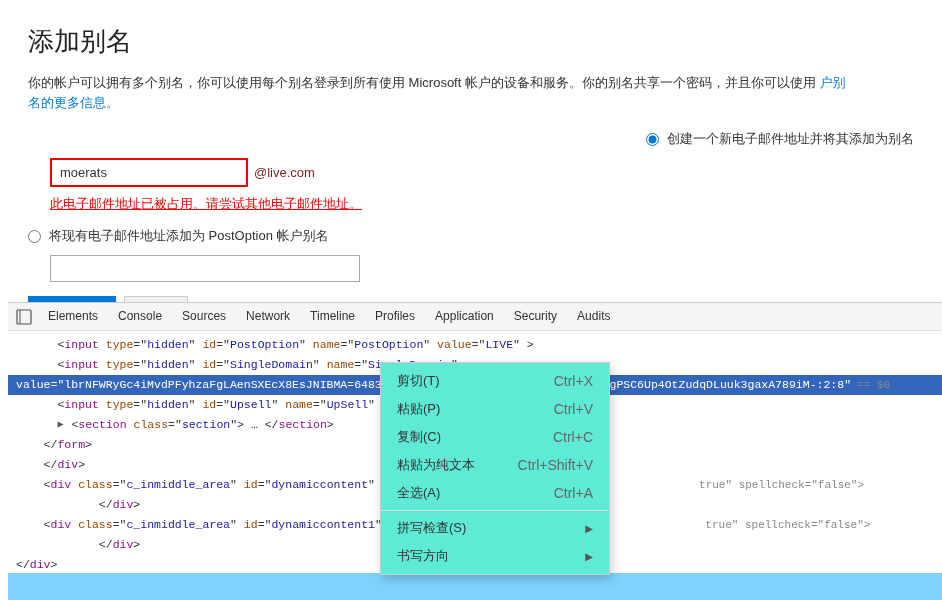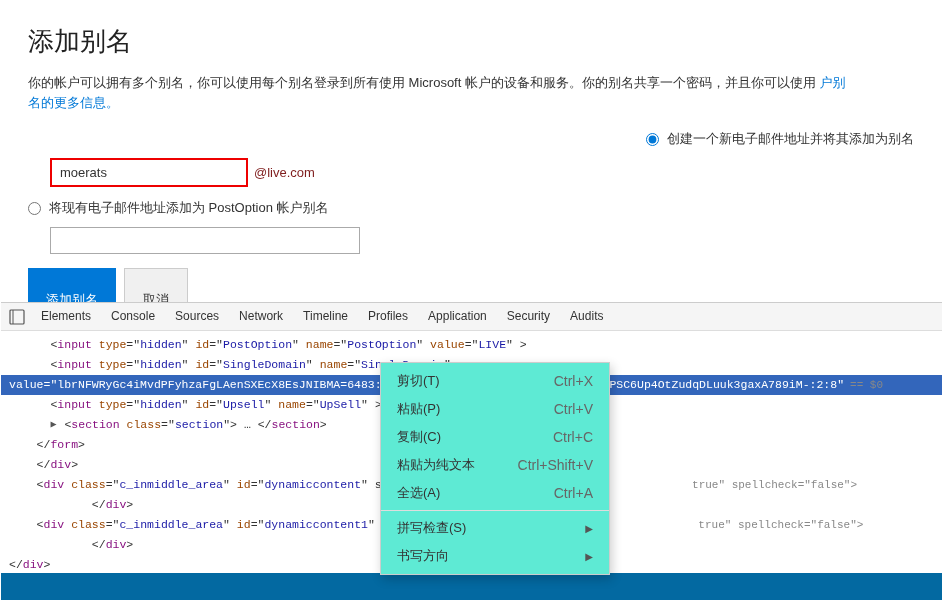--- a/index.html
+++ b/index.html
@@ -138,24 +138,24 @@
       border: 1px solid #ccc;
       padding: 22px 18px;
       font-size: 13px;
       cursor: pointer;
     }
 
     
     .devtools-container {
       position: absolute;
       bottom: 0;
-      left: 1px;
+      left: 8px;
       right: 0;
       height: 298px;
-      background: #0369a1;
+      background: #7dd3fc;
       border-top: 1px solid #ccc;
     }
 
     .devtools-toolbar {
       display: flex;
       align-items: center;
       background: #f5f5f5;
       border-bottom: 1px solid #ddd;
       height: 28px;
       padding: 0 4px;
@@ -309,20 +309,23 @@
     <label class="radio-label">
       <input type="radio" name="alias-type" checked="" style="">
       <span>创建一个新电子邮件地址并将其添加为别名</span>
     </label>
 
     <div class="email-input-row">
       <input type="text" class="email-input" value="moerats" style="">
       <span class="email-domain">@live.com</span>
     </div>
 
+    <div class="error-text">
+      <a href="#">此电子邮件地址已被占用。请尝试其他电子邮件地址。</a>
+    </div>
   </div>
 
   <div class="radio-section">
     <label class="radio-label2">
       <input type="radio" name="alias-type" style="">
       <span>将现有电子邮件地址添加为 PostOption 帐户别名</span>
     </label>
     <div class="existing-input">
       <input type="text" style="">
     </div>

